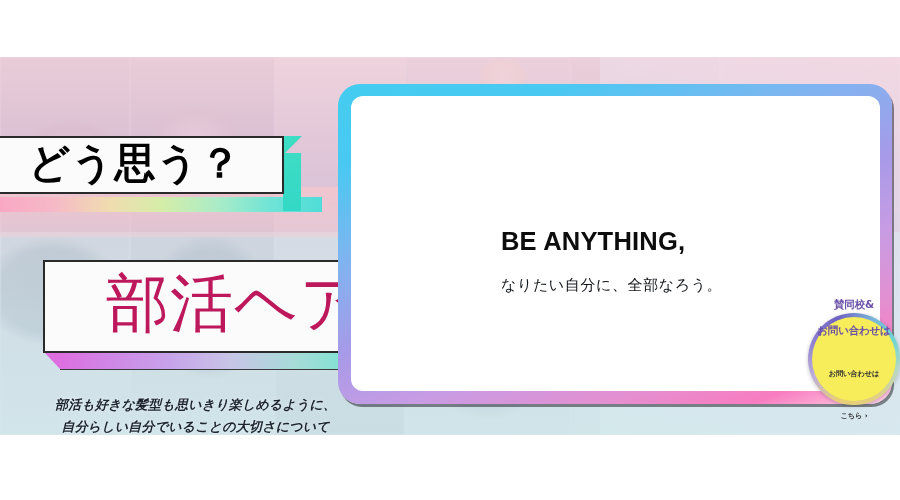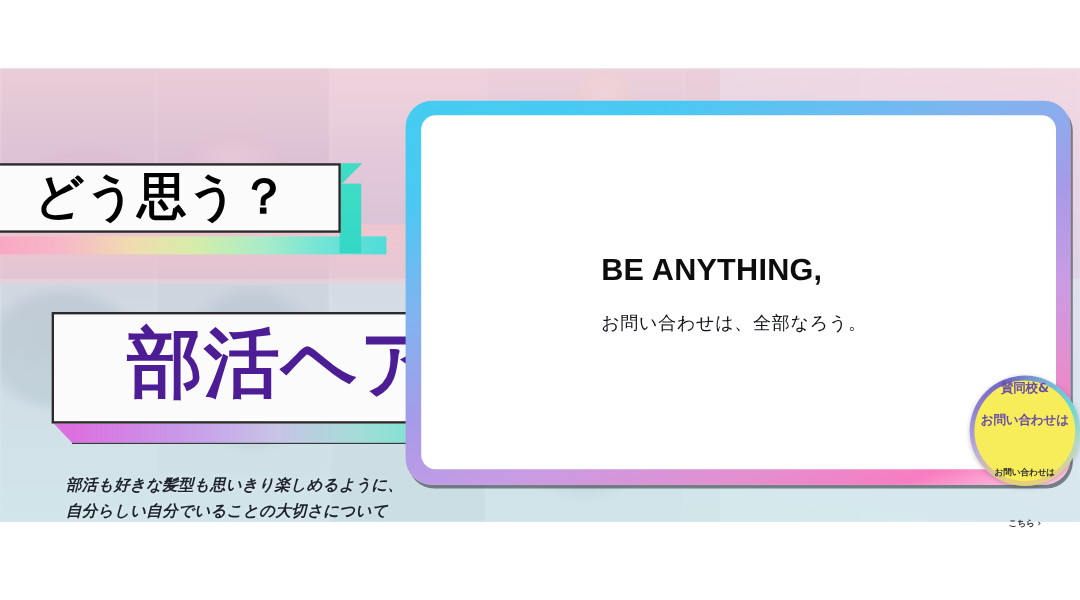--- a/index.html
+++ b/index.html
@@ -201,24 +201,24 @@
     border: 2px solid #2a2a2a;
     box-sizing: border-box;
     z-index: 6;
   }
   .box-buka .text {
     position: absolute;
     left: 0; right: 0; top: 50%;
     transform: translateY(-54%);
     text-align: center;
     font-family: "DejaVu Sans", "Liberation Sans", sans-serif;
-    font-weight: 700;
+    font-weight: 400;
     font-size: 63px;
     letter-spacing: 1px;
-    color: #4c1d95;
+    color: #be185d;
     white-space: nowrap;
   }
   
   .buka-side-right {
     position: absolute;
     left: 426px;
     top: 220px;
     width: 26px;
     height: 93px;
     background: linear-gradient(180deg,#9fb9f0 0%, #b9a8ea 55%, #d2a6e0 100%);
@@ -266,21 +266,21 @@
     z-index: 7;
     color: #1d2430;
     font-family: "DejaVu Sans", "Liberation Sans", sans-serif;
     font-weight: 700;
     font-size: 13px;
     font-style: italic;
     line-height: 22px;
     letter-spacing: .2px;
     text-shadow: 0 0 4px rgba(255,255,255,.55);
   }
-  .lead div { white-space: nowrap; }
+  .lead div { white-space: nowrap; text-align: center; }
 
   
   .panel-wrap {
     position: absolute;
     left: 338px;
     top: 84px;
     width: 554px;
     height: 320px;
     z-index: 8;
   }
@@ -297,21 +297,21 @@
   }
   .panel-inner {
     position: absolute;
     left: 13px; top: 12px; right: 12px; bottom: 13px;
     background: #ffffff;
     border-radius: 12px;
   }
   .panel-content {
     position: absolute;
     left: 150px;
-    top: 112px;
+    top: 128px;
   }
   .headline {
     font-family: "Liberation Sans", "DejaVu Sans", sans-serif;
     font-weight: 700;
     font-size: 25.5px;
     letter-spacing: .2px;
     line-height: 35px;
     color: #0d0d0d;
     white-space: nowrap;
   }
@@ -342,21 +342,21 @@
     box-shadow: 0 1px 4px rgba(0,0,0,.22);
   }
   .badge-inner {
     position: absolute;
     left: 4px; top: 4px; right: 4px; bottom: 4px;
     border-radius: 50%;
     background: #f7ec5a;
     display: flex;
     flex-direction: column;
     align-items: center;
-    justify-content: flex-start;
+    justify-content: center;
     gap: 12px;
   }
   .badge-title {
     font-family: "DejaVu Sans", "Liberation Sans", sans-serif;
     font-weight: 700;
     font-size: 10.5px;
     line-height: 14px;
     color: #6a4fa8;
     text-align: center;
     letter-spacing: -.2px;
@@ -424,21 +424,21 @@
 
     </div>
 
   </div>
 
   <div class="panel-wrap">
     <div class="panel-border"></div>
     <div class="panel-inner">
       <div class="panel-content">
         <div class="headline">BE ANYTHING,</div>
-        <div class="subcopy">お問い合わせは、全部なろう。</div>
+        <div class="subcopy">なりたい自分に、全部なろう。</div>
       </div>
     </div>
   </div>
 
   <div class="badge">
     <div class="badge-inner">
       <div class="badge-title">賛同校&amp;</div>
       <div class="badge-title">お問い合わせは</div>
       <div class="badge-sub">お問い合わせは</div>
       <div class="badge-sub">こちら ›</div>

